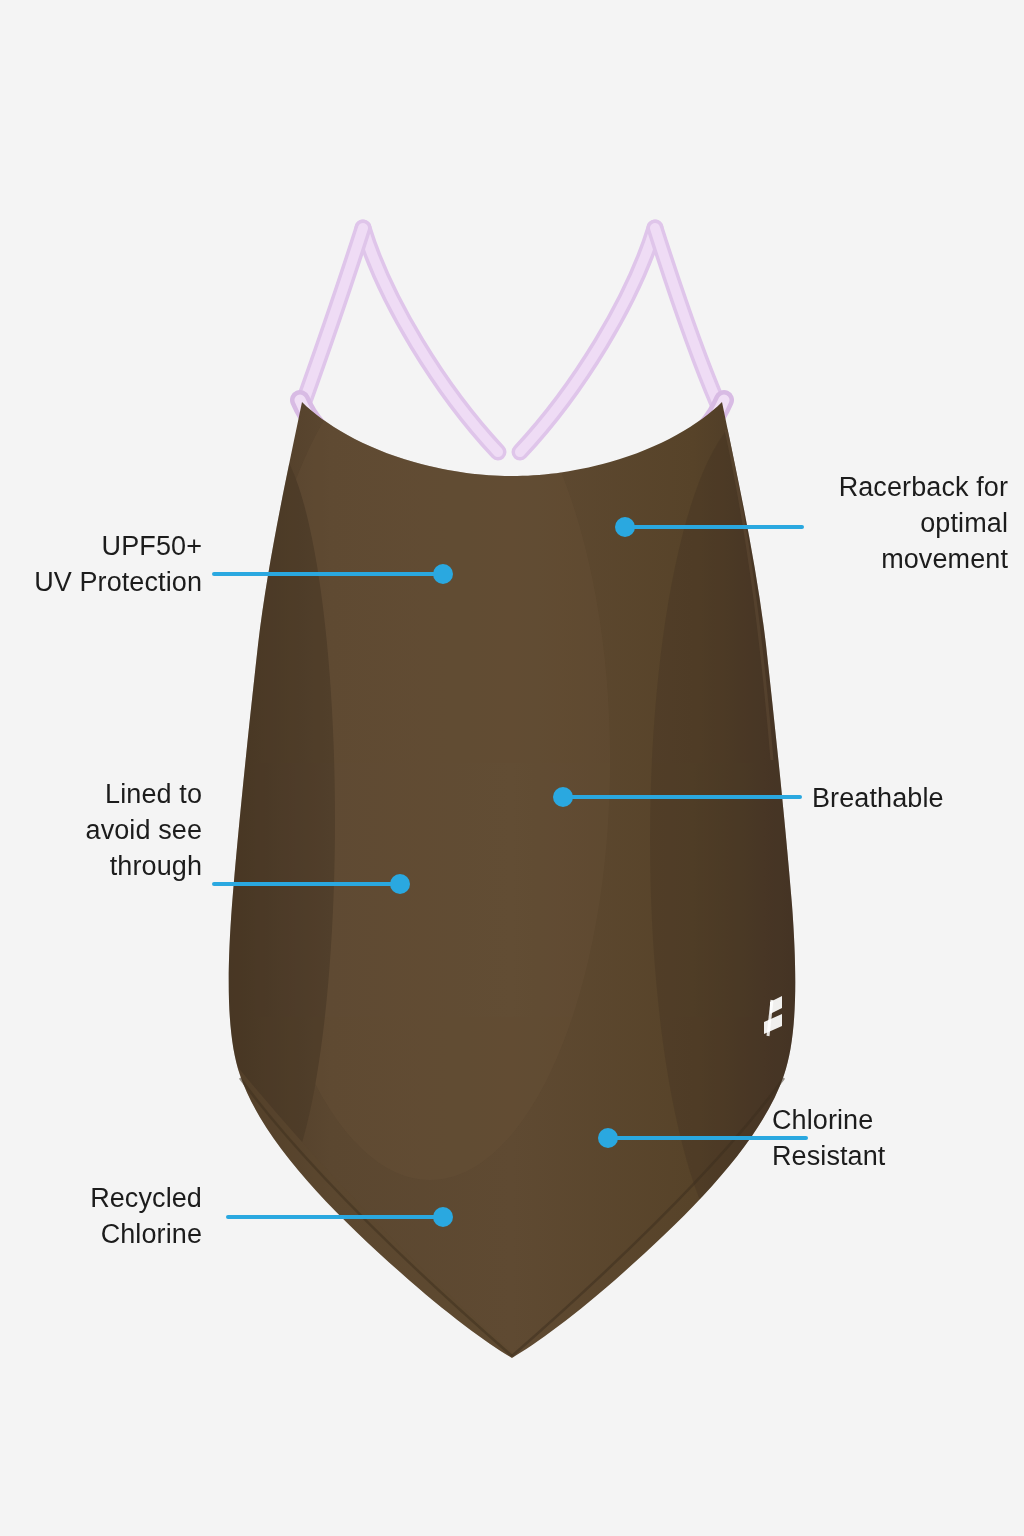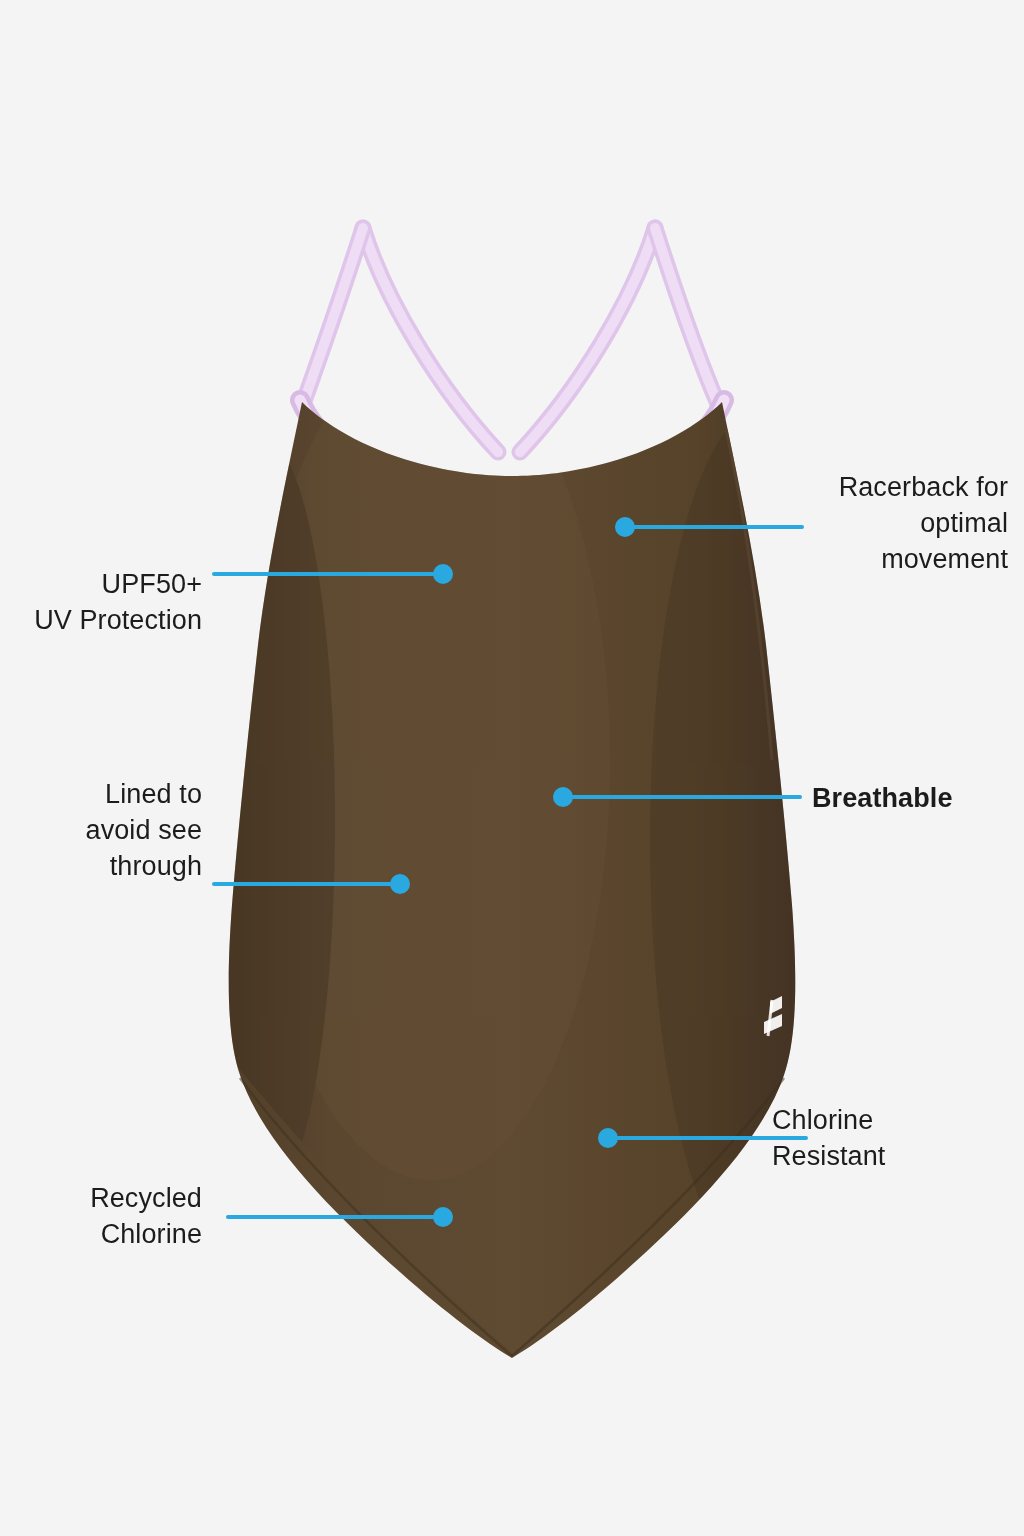--- a/index.html
+++ b/index.html
@@ -172,23 +172,23 @@
           <line x1="443" y1="1217" x2="228" y2="1217" stroke="#2aa8e0" stroke-width="4" stroke-linecap="round"></line>
           <circle cx="443" cy="1217" r="10" fill="#2aa8e0"></circle>
         </g>
       </g>
   </svg>
 
   <div id="labels">
       <div class="callout right" style="left: 788px; top: 469px; width: 220px;">Racerback for
 optimal
 movement</div>
-      <div class="callout right" style="left: 12px; top: 566px; width: 190px;">UPF50+
+      <div class="callout right" style="left: 12px; top: 528px; width: 190px;">UPF50+
 UV Protection</div>
-      <div class="callout left" style="left: 812px; top: 780px; width: 200px; font-weight: bold;">Breathable</div>
+      <div class="callout left" style="left: 812px; top: 780px; width: 200px;">Breathable</div>
       <div class="callout right" style="left: 12px; top: 776px; width: 190px;">Lined to
 avoid see
 through</div>
       <div class="callout left" style="left: 772px; top: 1102px; width: 194px;">Chlorine
 Resistant</div>
       <div class="callout right" style="left: 12px; top: 1180px; width: 190px;">Recycled
 Chlorine</div>
     </div>
 
 </div>

